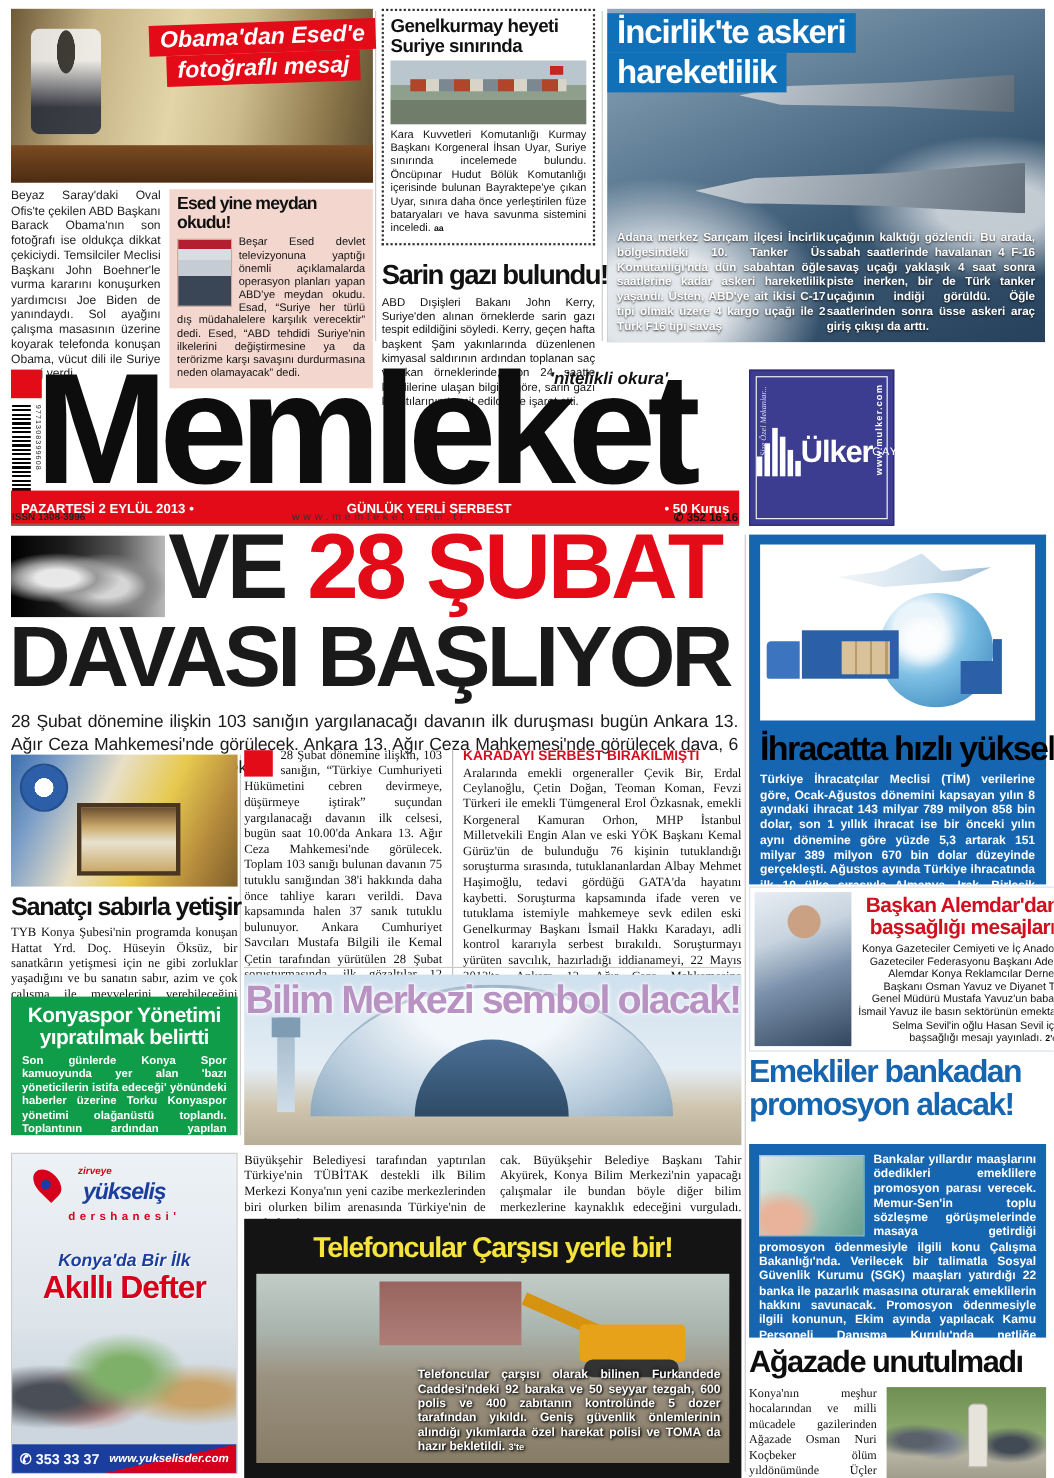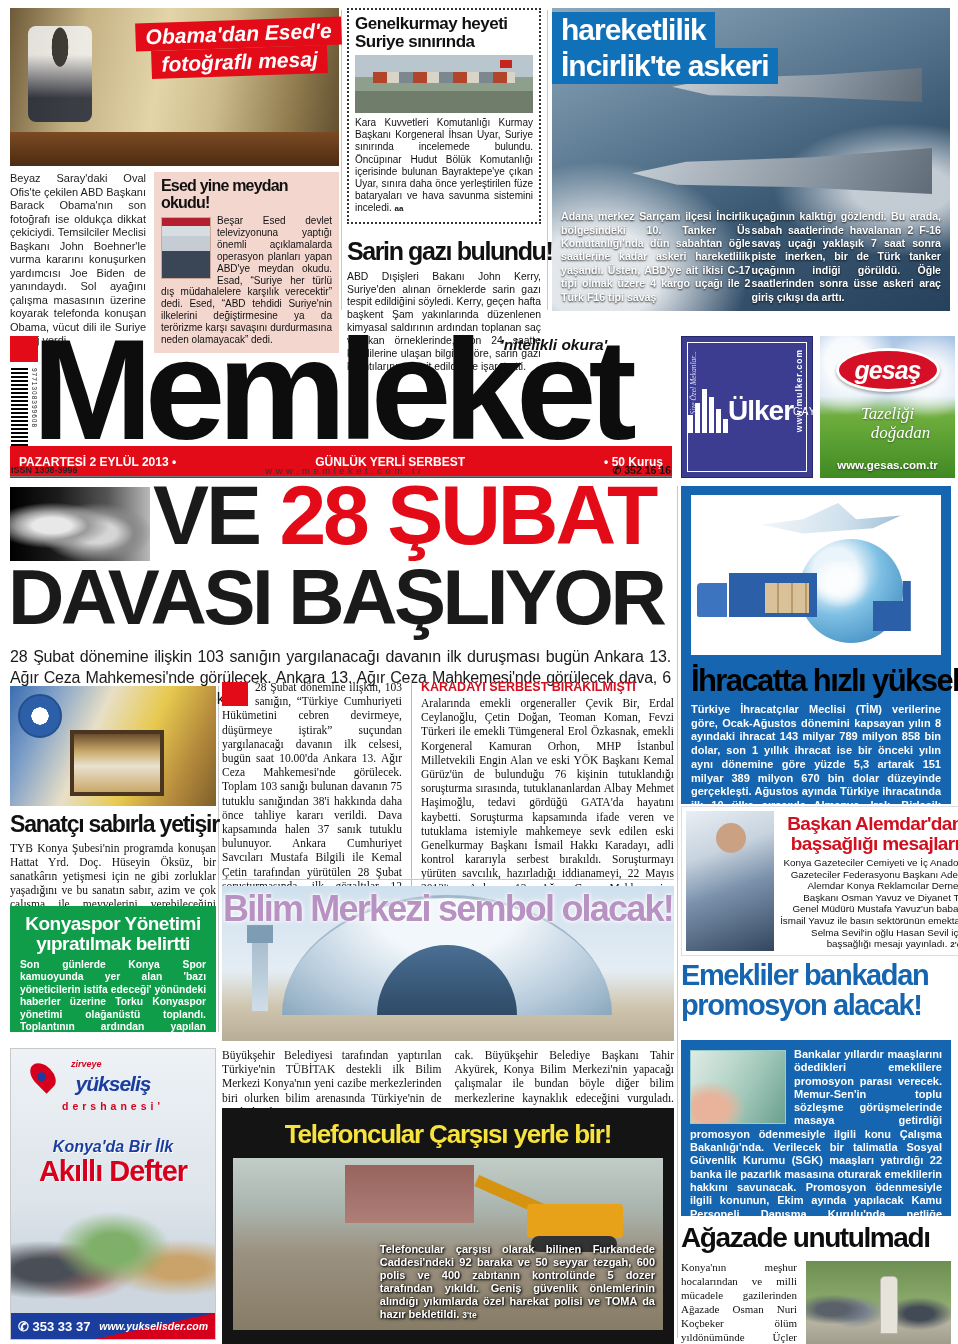--- a/index.html
+++ b/index.html
@@ -288,26 +288,26 @@
     <div class="sarin">
       <div class="s-title">Sarin gazı bulundu!</div>
       <div class="s-body just">ABD Dışişleri Bakanı John Kerry, Suriye'den alınan örneklerde sarin gazı tespit edildiğini söyledi. Kerry, geçen hafta başkent Şam yakınlarında düzenlenen kimyasal saldırının ardından toplanan saç ve kan örneklerinde, son 24 saatte kendilerine ulaşan bilgiye göre, sarin gazı kalıntılarının tespit edildiğine işaret etti.</div>
     </div>
   </div>
 
   <div class="abs incirlik">
     <div class="jet jet1"></div>
     <div class="jet jet2"></div>
     <div class="i-titles">
+      <div class="i-t">İncirlik'te askeri</div>
       <div class="i-t">hareketlilik</div>
-      <div class="i-t">İncirlik'te askeri</div>
     </div>
     <div class="i-cols">
       <div class="i-col just">Adana merkez Sarıçam ilçesi İncirlik bölgesindeki 10. Tanker Üs Komutanlığı'nda dün sabahtan öğle saatlerine kadar askeri hareketlilik yaşandı. Üsten, ABD'ye ait ikisi C-17 tipi olmak üzere 4 kargo uçağı ile 2 Türk F16 tipi savaş</div>
-      <div class="i-col just">uçağının kalktığı gözlendi. Bu arada, sabah saatlerinde havalanan 2 F-16 savaş uçağı yaklaşık 7 saat sonra piste inerken, bir de Türk tanker uçağının indiği görüldü. Öğle saatlerinden sonra üsse askeri araç giriş çıkışı da arttı.</div>
+      <div class="i-col just">uçağının kalktığı gözlendi. Bu arada, sabah saatlerinde havalanan 4 F-16 savaş uçağı yaklaşık 4 saat sonra piste inerken, bir de Türk tanker uçağının indiği görüldü. Öğle saatlerinden sonra üsse askeri araç giriş çıkışı da arttı.</div>
     </div>
   </div>
 
   <div class="abs m-sq"></div>
   <div class="abs m-barcode">
     <div class="m-bars"></div>
     <div class="m-bcnum">9771308399608</div>
   </div>
   <div class="abs m-name">Memleket</div>
   <div class="abs m-tagline">'nitelikli okura'</div>
@@ -334,28 +334,20 @@
       </div>
       <div class="u-arc"></div>
       <div class="u-name">Ülker</div>
       <div class="u-l1">GAYRİMENKUL</div>
       <div class="u-l2">İnş. Taah. Ltd. Şti.</div>
     </div>
     <div class="u-web">www.mulker.com</div>
     <div class="u-side">Size Özel Mekanlar...</div>
   </div>
 
-  <div class="gesas">
-    <div class="ge-logo">gesaş</div>
-    <div class="ge-slogan">
-      <div>Tazeliği</div>
-      <div class="ge-s2">doğadan</div>
-    </div>
-    <div class="ge-web">www.gesas.com.tr</div>
-  </div>
 
   <div class="abs boots"></div>
   <div class="abs hl1"><span class="blk">VE </span><span class="red">28 ŞUBAT</span></div>
   <div class="abs hl2">DAVASI BAŞLIYOR</div>
   <div class="abs subhead just">28 Şubat dönemine ilişkin 103 sanığın yargılanacağı davanın ilk duruşması bugün Ankara 13. Ağır Ceza Mahkemesi'nde görülecek. Ankara 13. Ağır Ceza Mahkemesi'nde görülecek dava, 6 Eylül'e kadar kesintisiz sürecek</div>
 
   <div class="abs sanatci">
     <div class="san-photo"></div>
     <div class="san-title">Sanatçı sabırla yetişir</div>
     <div class="san-body serif just"><span>TYB Konya Şubesi'nin programda konuşan Hattat Yrd. Doç. Hüseyin Öksüz, bir sanatkârın yetişmesi için ne gibi zorluklar yaşadığını ve bu sanatın sabır, azim ve çok çalışma ile meyvelerini verebileceğini belirtti.</span> <span class="pg">6'da</span></div>

